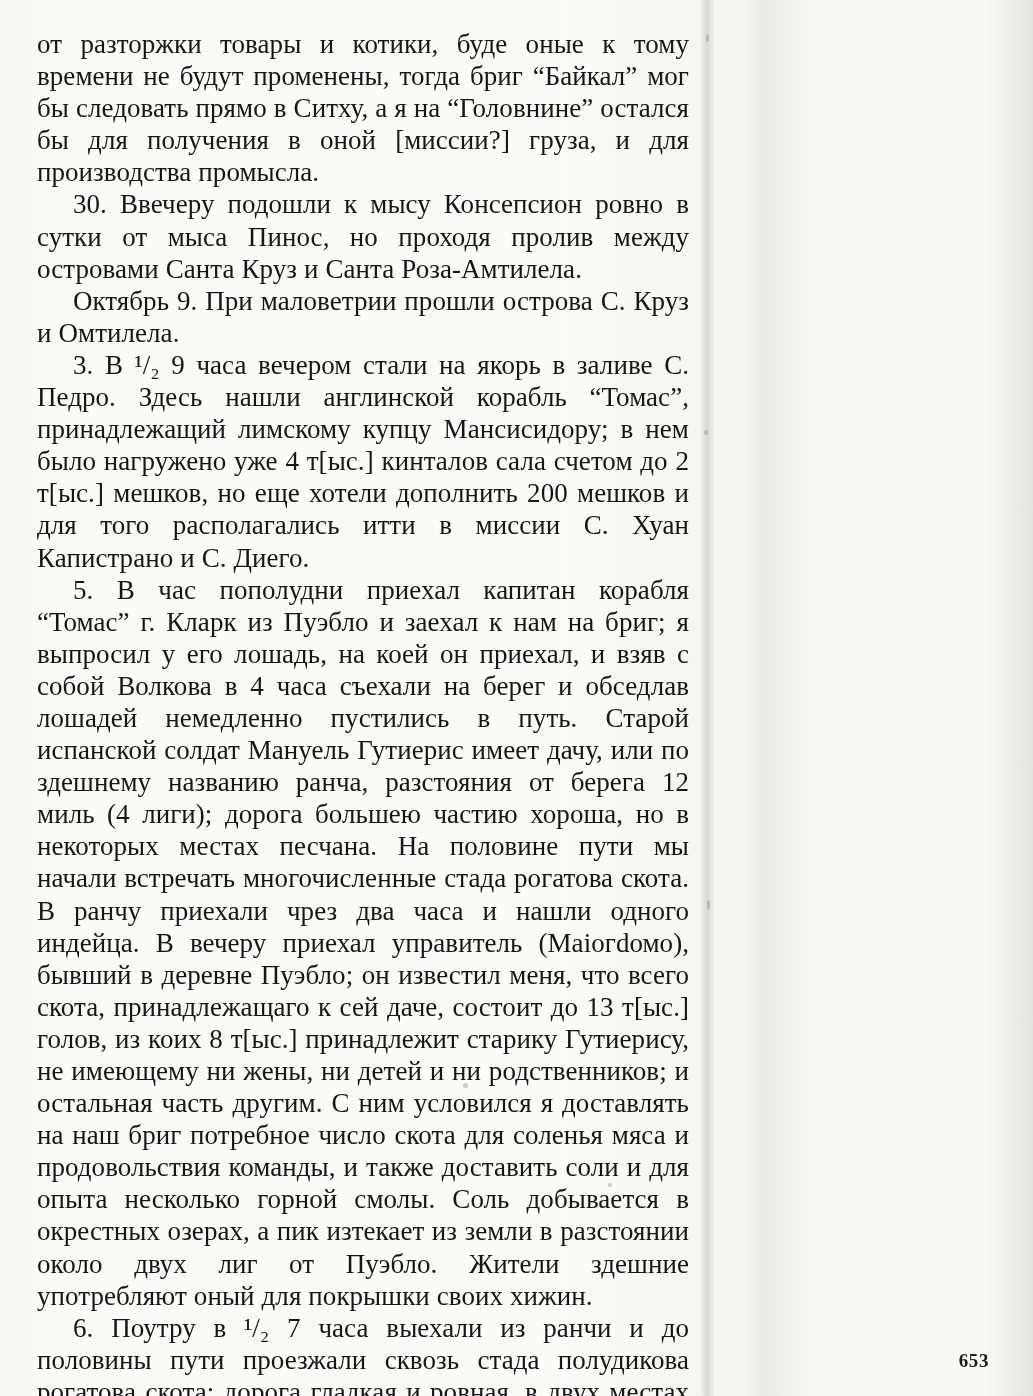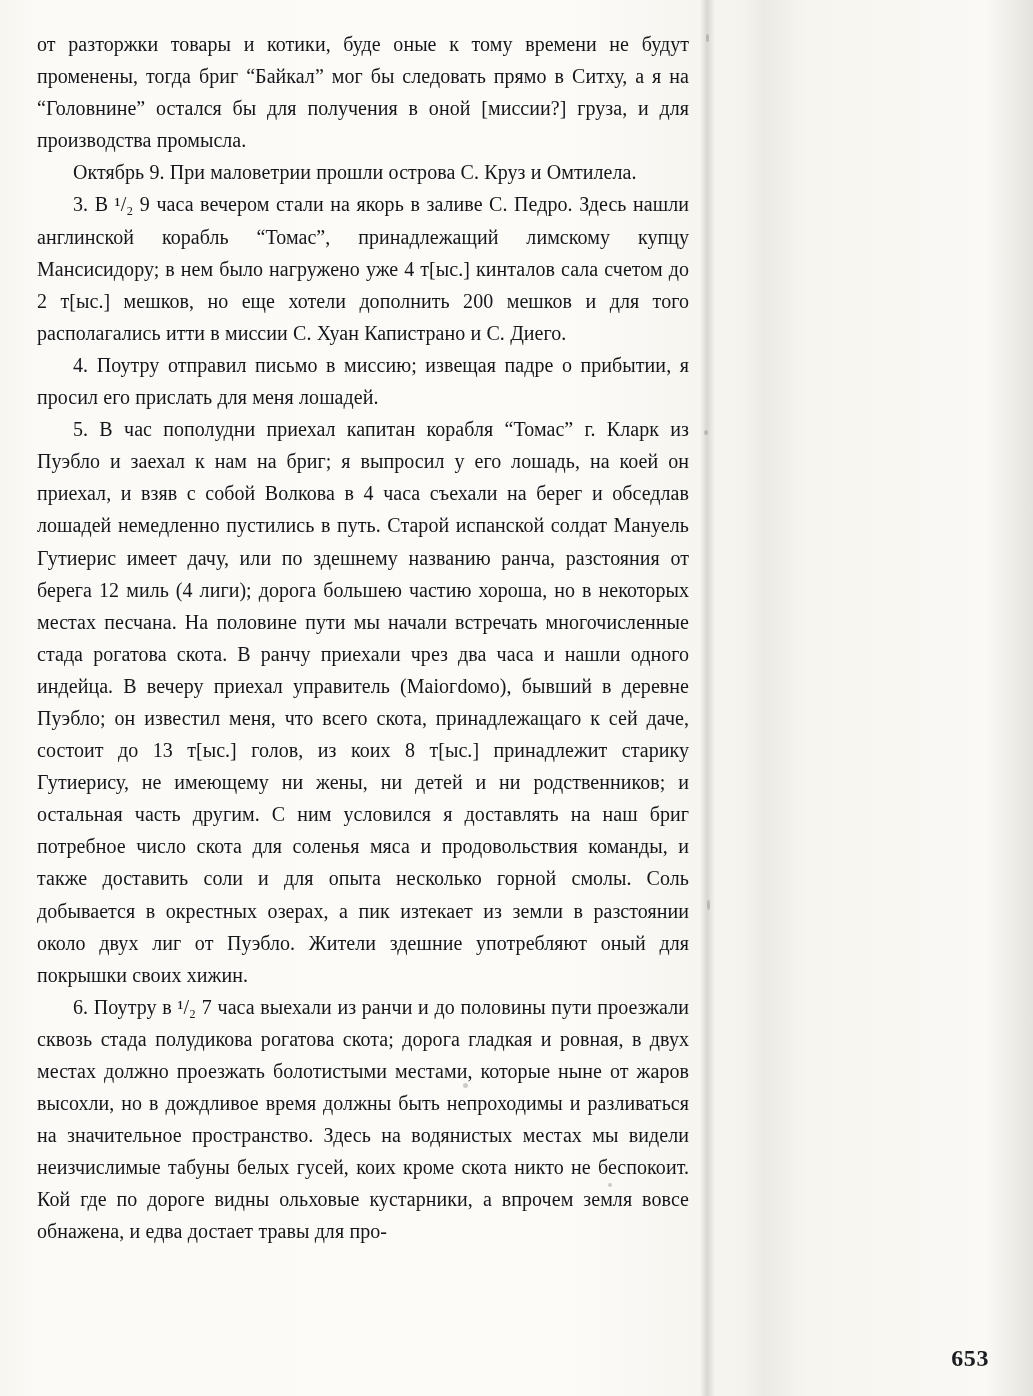--- a/index.html
+++ b/index.html
@@ -43,37 +43,37 @@
   }
 
   .text-column {
     position: absolute;
     left: 37px;
     top: 28px;
     width: 652px;
   }
   p.para {
     margin: 0;
-    font-size: 20px;
+    font-size: 27px;
     line-height: 32.1px;
     text-align: justify;
     text-justify: inter-word;
     color: #14161a;
     letter-spacing: 0.05px;
     word-spacing: 0.2px;
   }
   p.para.indent {
     text-indent: 36px;
   }
 
   .folio {
     position: absolute;
     right: 44px;
     bottom: 24px;
-    font-size: 24px;
+    font-size: 19px;
     font-weight: bold;
     color: #1a1c20;
     letter-spacing: 0.6px;
   }
 </style>
 </head>
 <body>
 
 <div class="page">
 
@@ -81,21 +81,21 @@
   <div class="edge-shade"></div>
 
   <div class="speck" style="left:706px; top:34px; width:3px; height:8px;"></div>
   <div class="speck" style="left:704px; top:430px; width:4px; height:5px;"></div>
   <div class="speck" style="left:707px; top:900px; width:3px; height:10px;"></div>
   <div class="speck" style="left:463px; top:1083px; width:5px; height:5px;"></div>
   <div class="speck" style="left:608px; top:1183px; width:4px; height:4px;"></div>
 
   <div class="text-column">
     <p class="para">от разторжки товары и котики, буде оные к тому времени не будут променены, тогда бриг “Байкал” мог бы следовать прямо в Ситху, а я на “Головнине” остался бы для получения в оной [миссии?] груза, и для производства промысла.</p>
+    <p class="para indent">30. Ввечеру подошли к мысу Консепсион ровно в сутки от мыса Пинос, но проходя пролив между островами Санта Круз и Санта Роза-Амтилела.</p>
     <p class="para indent">Октябрь 9. При маловетрии прошли острова С. Круз и Омтилела.</p>
     <p class="para indent">3. В ¹/₂ 9 часа вечером стали на якорь в заливе С. Педро. Здесь нашли англинской корабль “Томас”, принадлежащий лимскому купцу Мансисидору; в нем было нагружено уже 4 т[ыс.] кинталов сала счетом до 2 т[ыс.] мешков, но еще хотели дополнить 200 мешков и для того располагались итти в миссии С. Хуан Капистрано и С. Диего.</p>
-    <p class="para indent">4. Поутру отправил письмо в миссию; извещая падре о прибытии, я просил его прислать для меня лошадей.</p>
     <p class="para indent">5. В час пополудни приехал капитан корабля “Томас” г. Кларк из Пуэбло и заехал к нам на бриг; я выпросил у его лошадь, на коей он приехал, и взяв с собой Волкова в 4 часа съехали на берег и обседлав лошадей немедленно пустились в путь. Старой испанской солдат Мануель Гутиерис имеет дачу, или по здешнему названию ранча, разстояния от берега 12 миль (4 лиги); дорога большею частию хороша, но в некоторых местах песчана. На половине пути мы начали встречать многочисленные стада рогатова скота. В ранчу приехали чрез два часа и нашли одного индейца. В вечеру приехал управитель (Маiогdомо), бывший в деревне Пуэбло; он известил меня, что всего скота, принадлежащаго к сей даче, состоит до 13 т[ыс.] голов, из коих 8 т[ыс.] принадлежит старику Гутиерису, не имеющему ни жены, ни детей и ни родственников; и остальная часть другим. С ним условился я доставлять на наш бриг потребное число скота для соленья мяса и продовольствия команды, и также доставить соли и для опыта несколько горной смолы. Соль добывается в окрестных озерах, а пик изтекает из земли в разстоянии около двух лиг от Пуэбло. Жители здешние употребляют оный для покрышки своих хижин.</p>
     <p class="para indent">6. Поутру в ¹/₂ 7 часа выехали из ранчи и до половины пути проезжали сквозь стада полудикова рогатова скота; дорога гладкая и ровная, в двух местах должно проезжать болотистыми местами, которые ныне от жаров высохли, но в дождливое время должны быть непроходимы и разливаться на значительное пространство. Здесь на водянистых местах мы видели неизчислимые табуны белых гусей, коих кроме скота никто не беспокоит. Кой где по дороге видны ольховые кустарники, а впрочем земля вовсе обнажена, и едва достает травы для про-</p>
   </div>
 
   <div class="folio">653</div>
 </div>
 
 </body></html>

